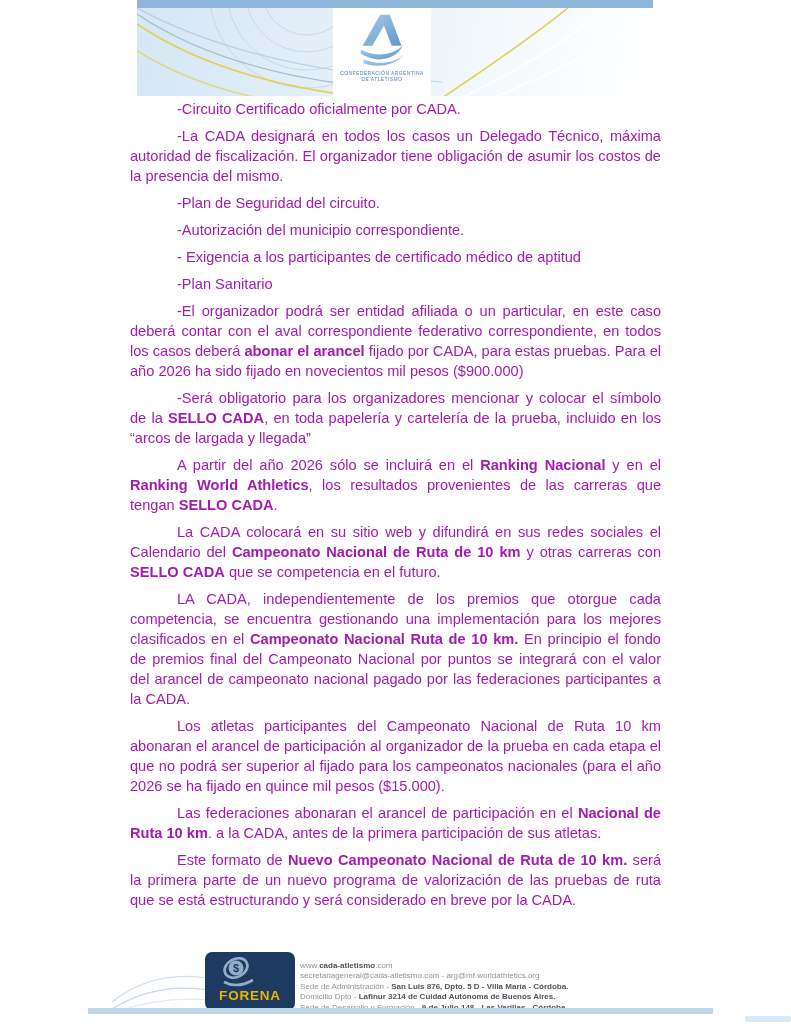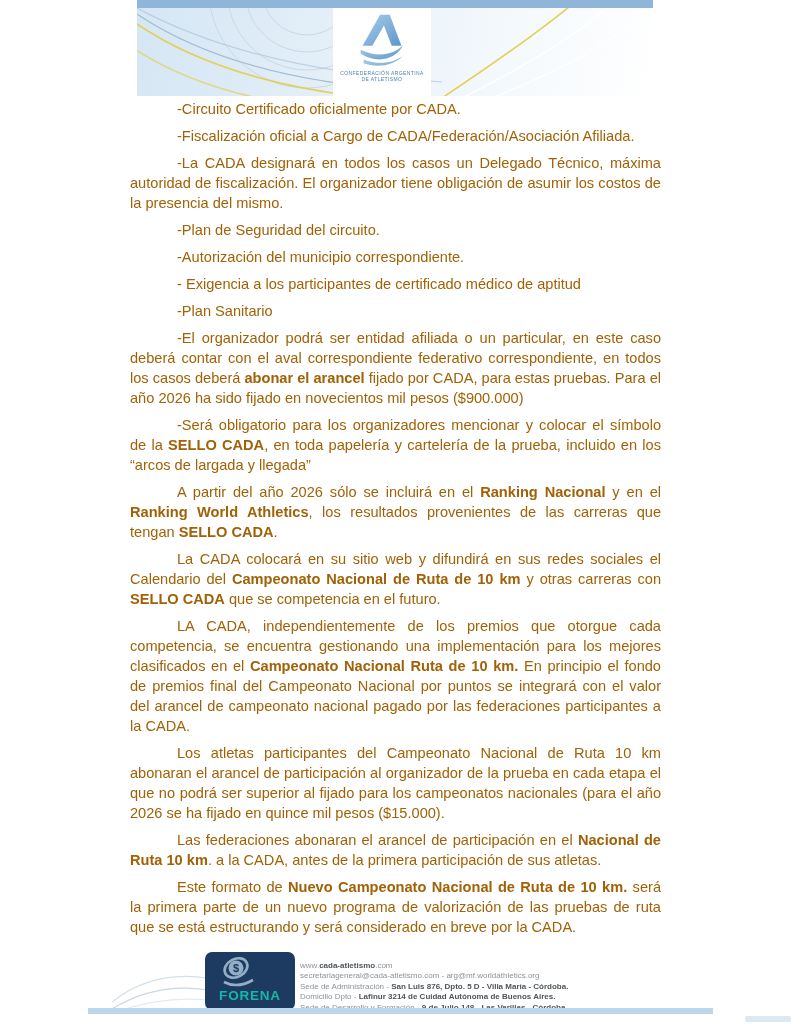--- a/index.html
+++ b/index.html
@@ -18,33 +18,33 @@
   .c-blue{stroke:#a3bdd3;fill:none;stroke-width:1.2;}
   .c-yellow{stroke:#e2d058;fill:none;stroke-width:1.6;}
   .c-white{stroke:#ffffff;fill:none;stroke-width:1.6;opacity:.85;}
   .logo-box{
     position:absolute;left:333px;top:8px;width:98px;height:92px;background:#ffffff;
     display:flex;flex-direction:column;align-items:center;justify-content:flex-start;
   }
   .logo-box svg{margin-top:4px;}
   .logo-caption{margin-top:2px;text-align:center;color:#4d7fb0;font-size:5px;line-height:6px;letter-spacing:.4px;}
   
-  .doc-body{position:absolute;left:130px;top:99px;width:531px;color:#a16207;}
+  .doc-body{position:absolute;left:130px;top:99px;width:531px;color:#a21caf;}
   .doc-body p{
     margin:0 0 7px 0;font-size:14.6px;line-height:20px;text-align:justify;text-indent:47px;
   }
   .doc-body p b{font-weight:bold;}
   
   .footer-decor{position:absolute;left:112px;top:952px;}
   .forena{
     position:absolute;left:205px;top:952px;width:90px;height:58px;background:#1d3b60;border-radius:7px;
   }
   .forena .coin{position:absolute;left:12px;top:4px;}
   .forena .brand{
-    position:absolute;left:0;right:0;bottom:7px;text-align:center;color:#14b8a6;
+    position:absolute;left:0;right:0;bottom:7px;text-align:center;color:#eab308;
     font-size:13.5px;font-weight:bold;letter-spacing:.8px;
   }
   .footer-lines{position:absolute;left:300px;top:961px;width:300px;}
   .f-line{font-size:8px;line-height:10.4px;color:#8d9297;white-space:nowrap;}
   .f-line b{color:#4f555b;font-weight:bold;margin-top:10px;}
   .bottom-bar{position:absolute;left:88px;top:1008px;width:625px;height:6px;background:#bcd6ea;}
   .br-accent{position:absolute;left:745px;top:1016px;width:46px;height:6px;background:#dbe9f4;border-radius:2px;}
 </style>
 </head>
 <body>
@@ -82,21 +82,20 @@
       <path d="M13 48 C28 54 44 52 54 44 C44 55 26 57 13 52 Z" fill="url(#ag)" opacity=".85"></path>
     </svg>
     <div class="logo-caption">
       <div>CONFEDERACIÓN ARGENTINA</div>
       <div>DE ATLETISMO</div>
     </div>
   </div>
 
   <div class="doc-body">
       <p><span>-Circuito Certificado oficialmente por CADA.</span></p>
-      <p><span>-Fiscalización oficial a Cargo de CADA/Federación/Asociación Afiliada.</span></p>
       <p><span>-La CADA designará en todos los casos un Delegado Técnico, máxima autoridad de fiscalización. El organizador tiene obligación de asumir los costos de la presencia del mismo.</span></p>
       <p><span>-Plan de Seguridad del circuito.</span></p>
       <p><span>-Autorización  del municipio correspondiente.</span></p>
       <p><span>- Exigencia a los participantes de certificado médico de aptitud</span></p>
       <p><span>-Plan Sanitario</span></p>
       <p><span>-El organizador podrá ser entidad afiliada o un particular, en este caso deberá contar con el aval correspondiente federativo correspondiente, en todos los casos deberá </span><b>abonar el arancel</b><span> fijado por CADA, para estas pruebas. Para el año 2026 ha sido fijado en novecientos mil pesos ($900.000)</span></p>
       <p><span>-Será obligatorio para los organizadores mencionar y colocar el símbolo de la </span><b>SELLO CADA</b><span>, en toda papelería y cartelería de la prueba, incluido en los “arcos de largada y llegada”</span></p>
       <p><span>A partir del año 2026 sólo se  incluirá en el </span><b>Ranking Nacional</b><span> y en el </span><b>Ranking World Athletics</b><span>, los resultados provenientes de las carreras que tengan </span><b>SELLO CADA</b><span>.</span></p>
       <p><span>La CADA colocará en su sitio web y difundirá en sus redes sociales el Calendario del </span><b>Campeonato Nacional de  Ruta de 10 km</b><span> y otras carreras con </span><b>SELLO CADA</b><span> que se competencia en el futuro.</span></p>
       <p><span>LA CADA, independientemente de los premios que otorgue cada competencia, se encuentra gestionando una implementación para los mejores clasificados en el </span><b>Campeonato Nacional Ruta de 10 km.</b><span> En principio el fondo de premios final del Campeonato Nacional por puntos se integrará con el valor del arancel de campeonato nacional pagado por las federaciones participantes a la  CADA.</span></p>

